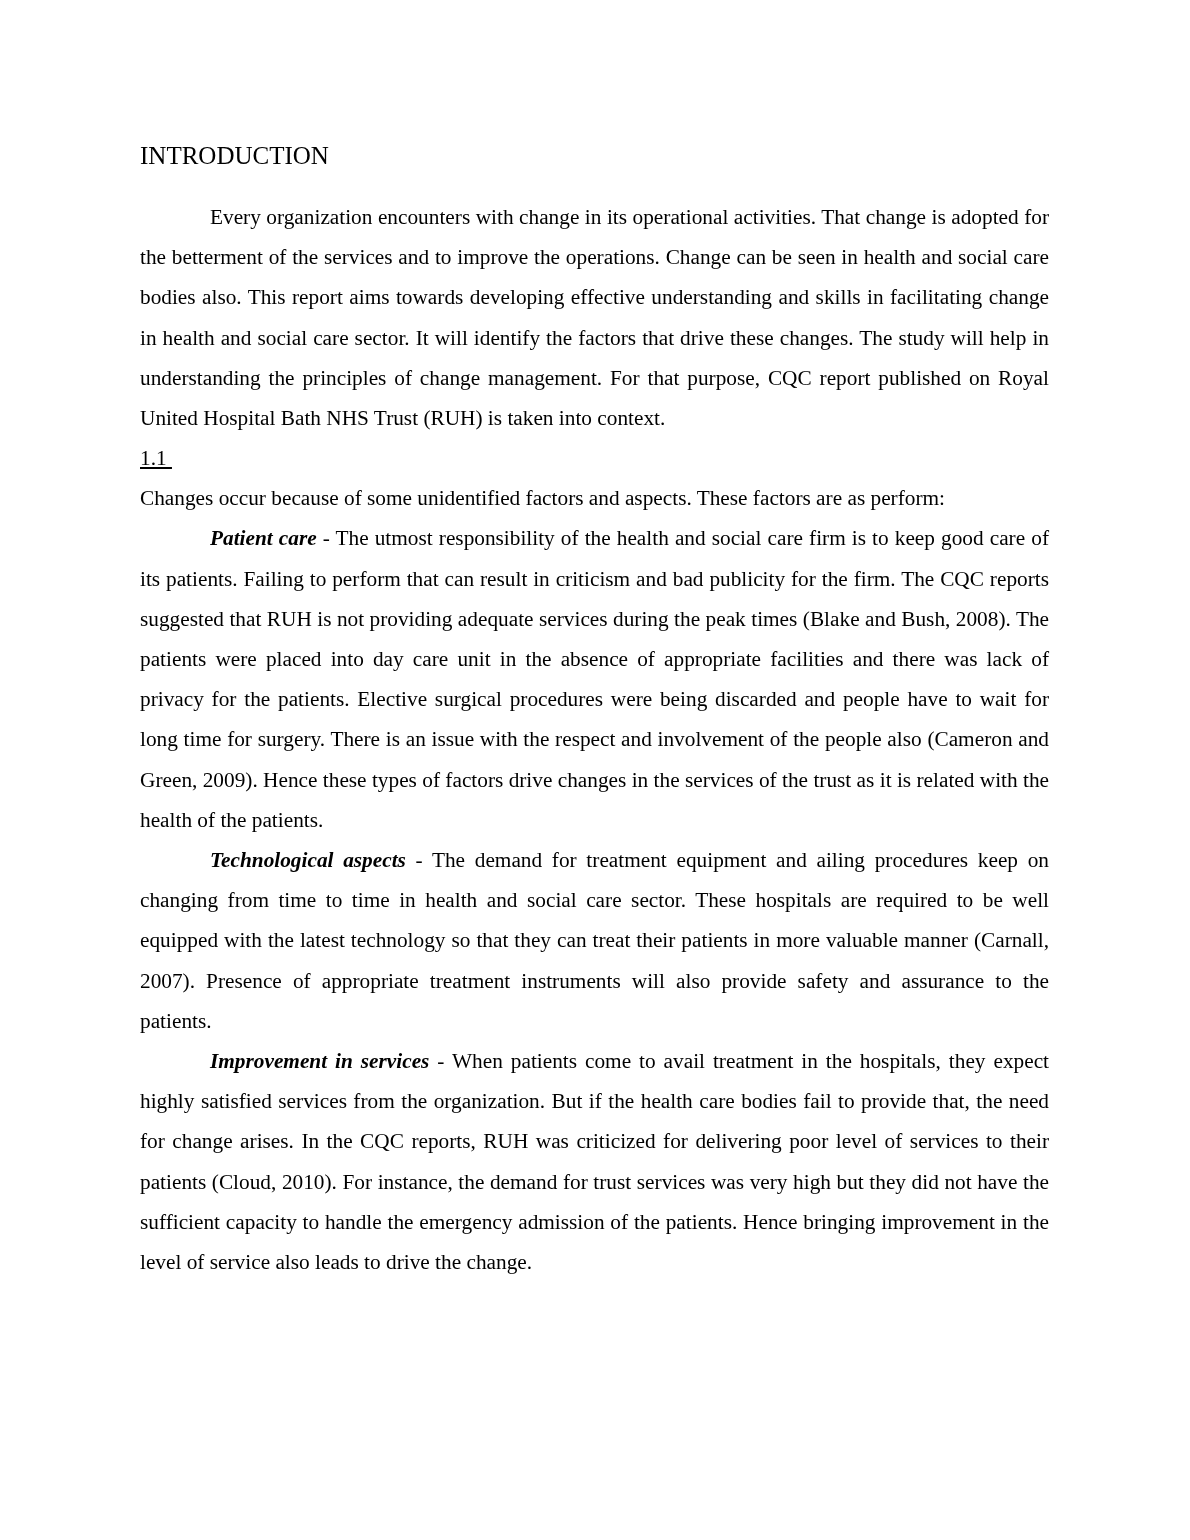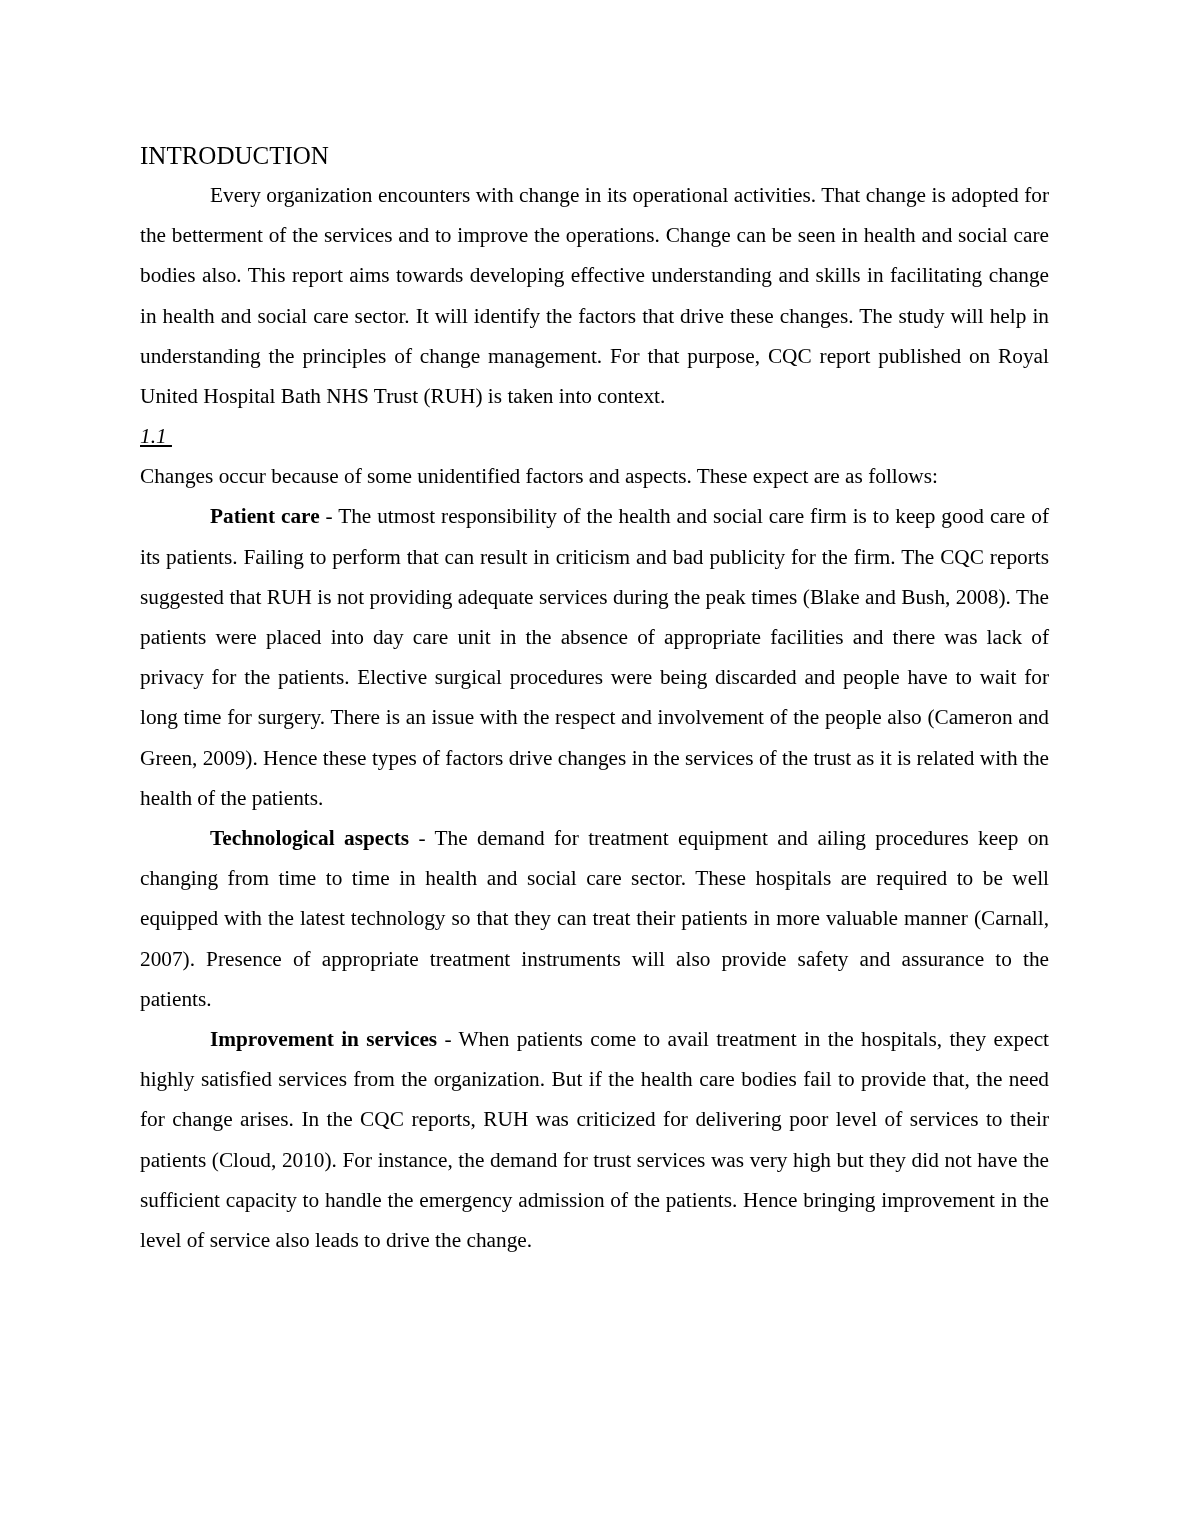--- a/index.html
+++ b/index.html
@@ -4,33 +4,33 @@
 <style>
   html, body { margin: 0; padding: 0; background: #ffffff; }
   body { width: 1190px; height: 1540px; position: relative; overflow: hidden; }
   .page {
     position: absolute; left: 140px; top: 138px; width: 909px;
     font-family: "Liberation Serif", serif; color: #000; font-size: 21.3px;
   }
   h1 { font-size: 25px; font-weight: normal; margin: 0; line-height: 36px; }
   .para { margin: 0; line-height: 40.2px; text-align: justify; }
   .indent { text-indent: 70px; }
-  .intro { margin-top: 1px; }
+  .intro { margin-top: 23px; }
   .lo { margin-top: 20px; }
-  .sub { margin: 0; line-height: 40px; text-decoration: underline; white-space: pre; font-style: italic; }
-  .lead { font-weight: bold; }
+  .sub { margin: 0; line-height: 40px; text-decoration: underline; white-space: pre; }
+  .lead { font-weight: bold; font-style: italic; }
 </style>
 </head>
 <body>
 
 <div class="page">
   <h1>INTRODUCTION</h1>
   <p class="para indent intro">Every organization encounters with change in its operational activities. That change is adopted for the betterment of the services and to improve the operations. Change can be seen in health and social care bodies also. This report aims towards developing effective understanding and skills in facilitating change in health and social care sector. It will identify the factors that drive these changes. The study will help in understanding the principles of change management. For that purpose, CQC report published on Royal United Hospital Bath NHS Trust (RUH) is taken into context.</p>
 
   <p class="sub">1.1 </p>
-  <p class="para">Changes occur because of some unidentified factors and aspects. These expect are as follows:</p>
+  <p class="para">Changes occur because of some unidentified factors and aspects. These factors are as perform:</p>
 
   <p class="para indent"><span class="lead">Patient care</span><span> - The utmost responsibility of the health and social care firm is to keep good care of its patients. Failing to perform that can result in criticism and bad publicity for the firm. The CQC reports suggested that RUH is not providing adequate services during the peak times (Blake and Bush, 2008). The patients were placed into day care unit in the absence of appropriate facilities and there was lack of privacy for the patients. Elective surgical procedures were being discarded and people have to wait for long time for surgery. There is an issue with the respect and involvement of the people also (Cameron and Green, 2009). Hence these types of factors drive changes in the services of the trust as it is related with the health of the patients.</span></p>
 
   <p class="para indent"><span class="lead">Technological aspects</span><span> - The demand for treatment equipment and ailing procedures keep on changing from time to time in health and social care sector. These hospitals are required to be well equipped with the latest technology so that they can treat their patients in more valuable manner (Carnall, 2007). Presence of appropriate treatment instruments will also provide safety and assurance to the patients.</span></p>
 
   <p class="para indent"><span class="lead">Improvement in services</span><span> - When patients come to avail treatment in the hospitals, they expect highly satisfied services from the organization. But if the health care bodies fail to provide that, the need for change arises. In the CQC reports, RUH was criticized for delivering poor level of services to their patients (Cloud, 2010). For instance, the demand for trust services was very high but they did not have the sufficient capacity to handle the emergency admission of the patients. Hence bringing improvement in the level of service also leads to drive the change.</span></p>
 </div>
 
 </body></html>

